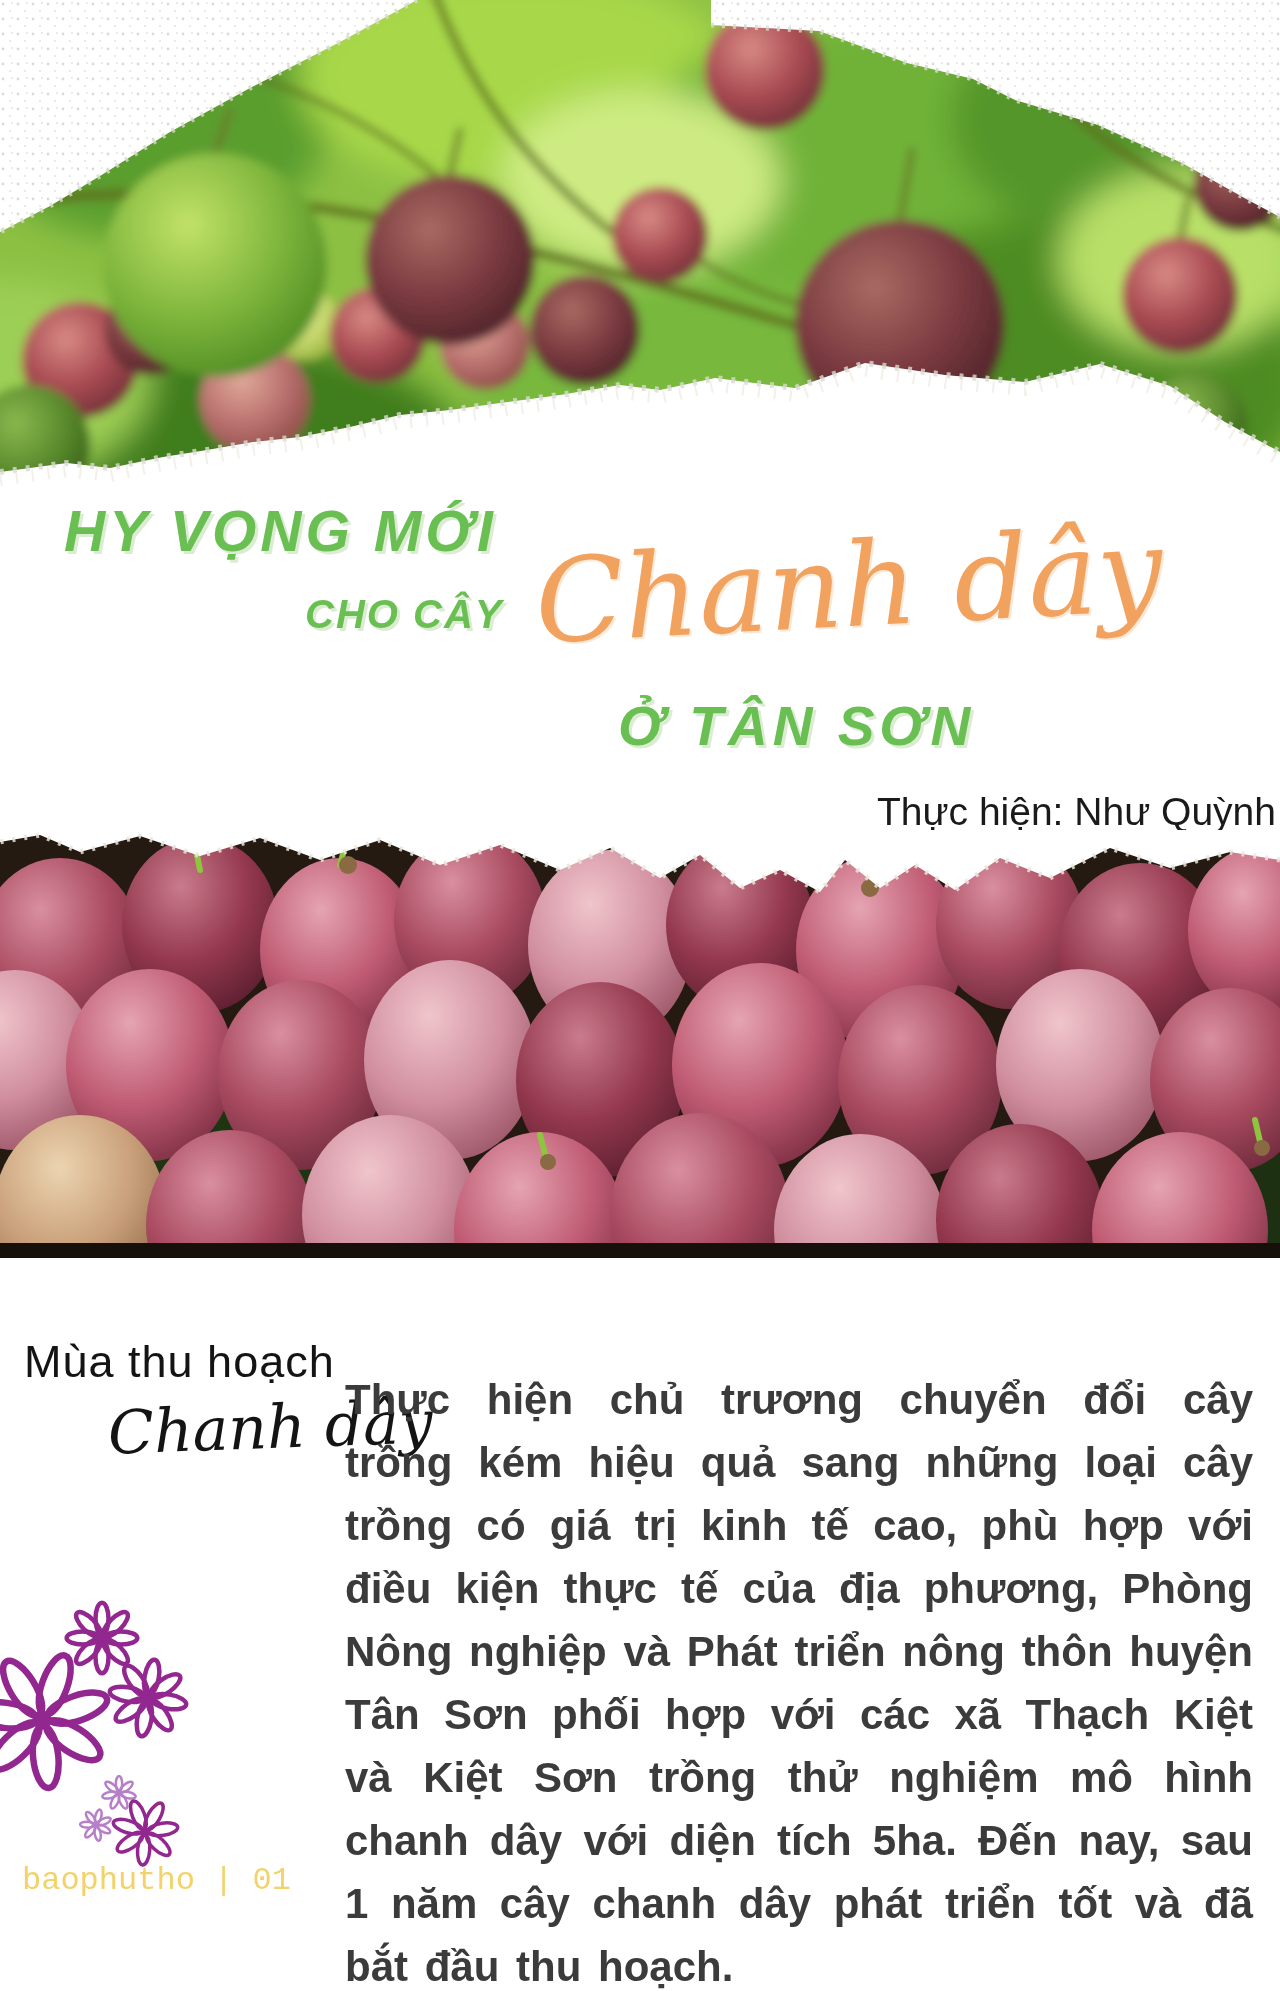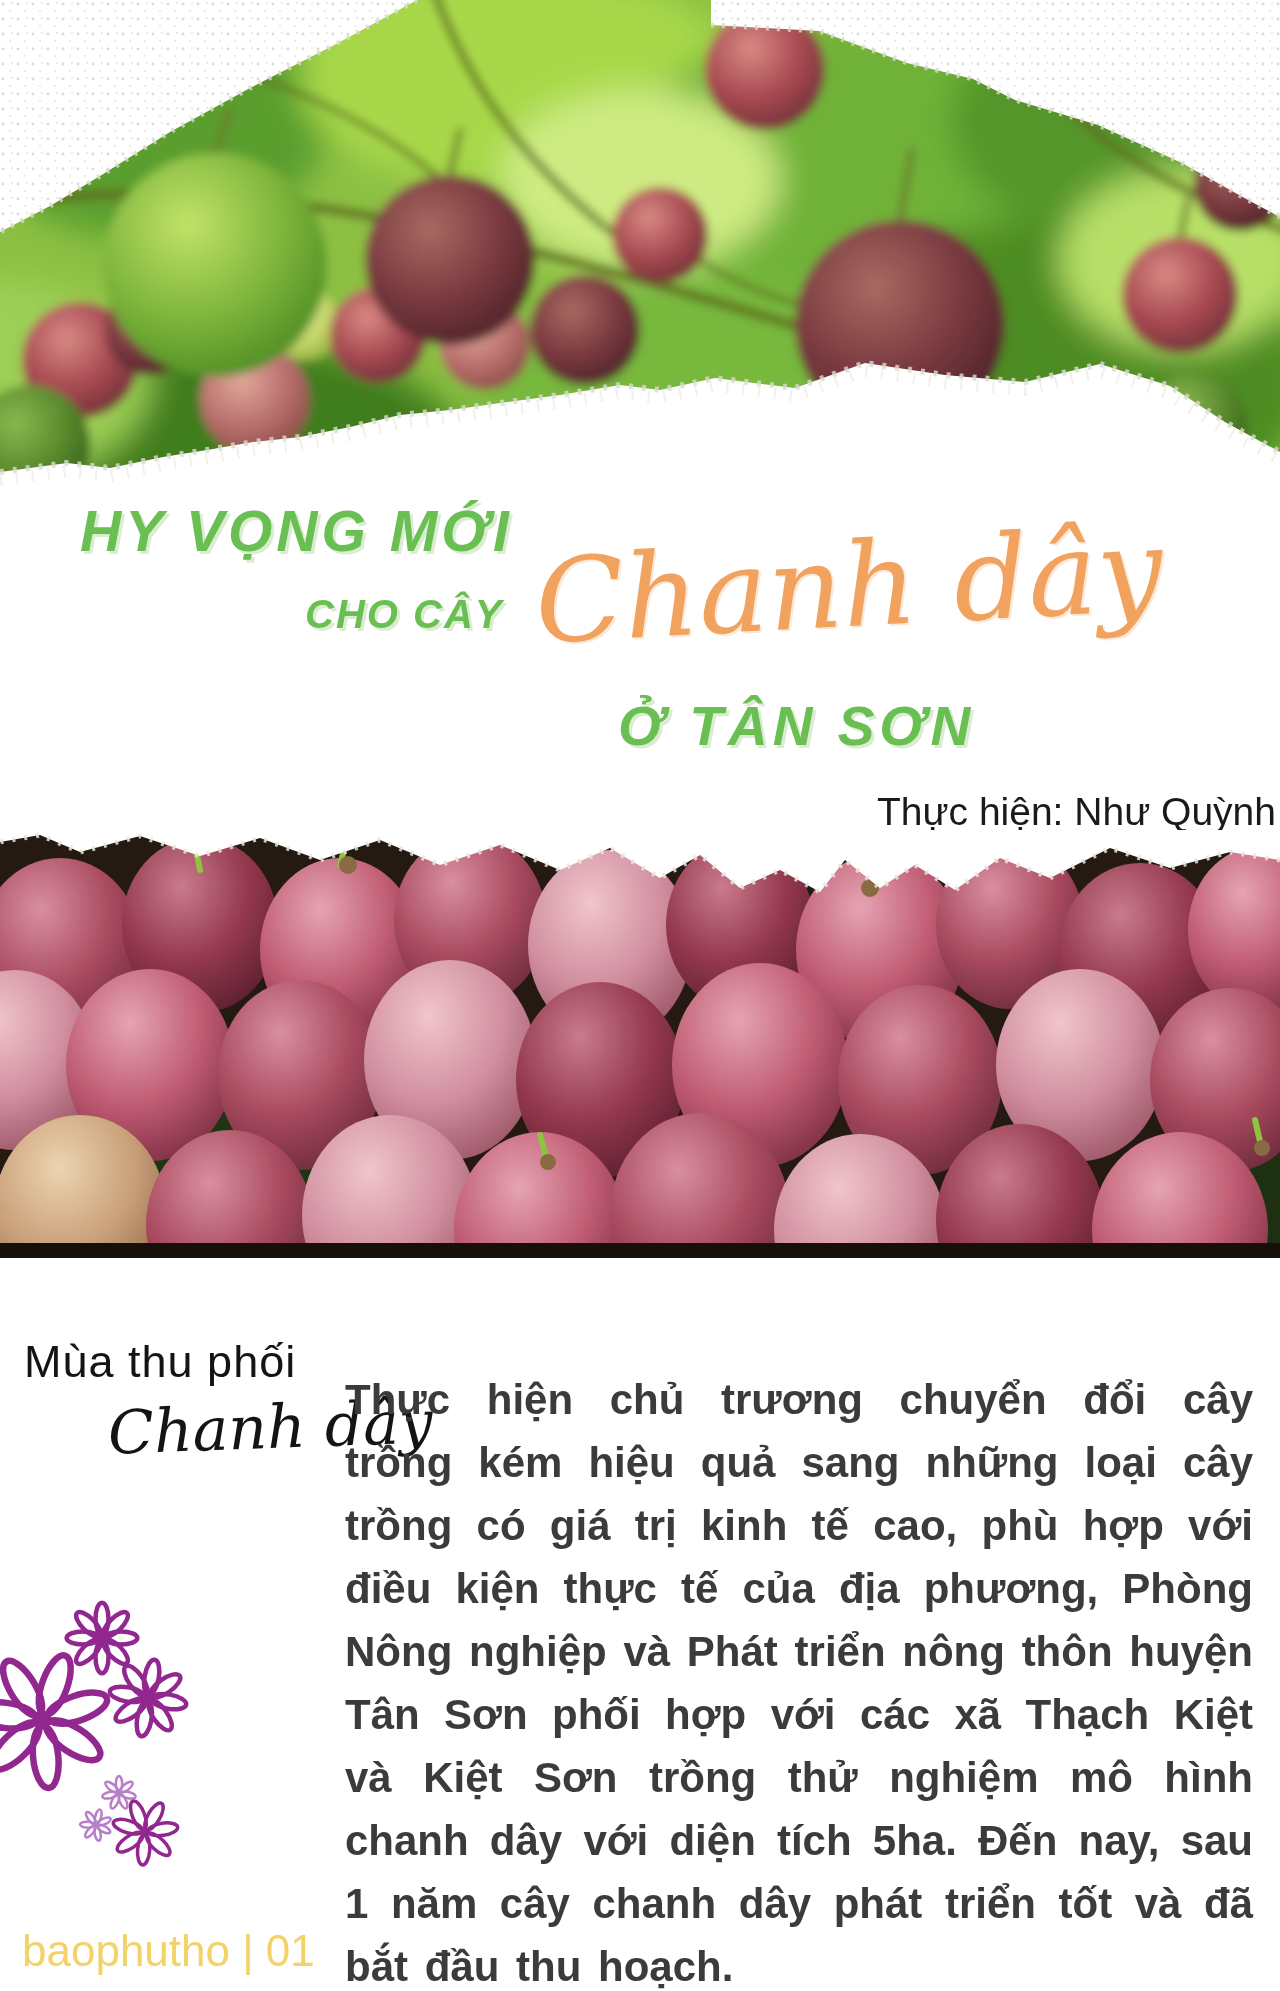--- a/index.html
+++ b/index.html
@@ -12,21 +12,21 @@
   svg{display:block;}
 
   
   .t-green{
     color:var(--green,#6abf52);
     font-family:"Liberation Sans",sans-serif;
     font-style:italic;font-weight:700;
     text-shadow:3px 3px 0 rgba(110,180,80,.25);
     white-space:nowrap;
   }
-  .title-line1{left:80px;top:498px;font-size:57px;letter-spacing:4px;}
+  .title-line1{left:64px;top:498px;font-size:57px;letter-spacing:4px;}
   .title-line2-prefix{left:305px;top:592px;font-size:40px;letter-spacing:2px;}
   .title-line3{left:618px;top:694px;font-size:55px;letter-spacing:5px;}
   .title-script{
     left:535px;top:528px;font-size:116px;line-height:1;
     color:var(--orange,#f2a25f);
     font-family:"DejaVu Serif",serif;font-style:italic;
     transform:rotate(-3deg);white-space:nowrap;
     text-shadow:2px 2px 0 rgba(242,162,95,.25);
   }
   .credit{
@@ -44,22 +44,22 @@
     font-family:"DejaVu Serif",serif;font-style:italic;
     transform:rotate(-2deg);white-space:nowrap;
   }
   .body-text{
     left:345px;top:1326px;width:908px;
     font-size:42px;line-height:63px;font-weight:700;
     color:var(--body_text,#3b3b3b);
     text-align:justify;word-spacing:5px;
   }
   .footer-label{
-    left:22px;top:1926px;font-size:44px;
-    color:var(--gold,#f2d269);font-weight:400;white-space:nowrap;
+    left:22px;top:1862px;font-size:32px;
+    color:var(--gold,#f2d269);font-weight:400;white-space:nowrap;font-family:Liberation Mono, monospace;
   }
 </style>
 </head>
 <body>
 
 <div class="poster">
 
   <div class="abs" style="left:0;top:0;">
     <svg width="1280" height="600" viewBox="0 0 1280 600">
       <defs>
@@ -265,21 +265,21 @@
 
       <rect x="0" y="413" width="1280" height="15" fill="#17100a"></rect>
 
       <g>
         <polygon fill="#ffffff" points="0,0 1280,0 1280,30 1230,22 1170,38 1110,18 1050,48 1000,28 955,60 915,35 880,58 845,30 820,62 780,40 740,58 700,25 660,48 610,18 560,40 500,15 440,35 380,10 320,30 260,8 200,26 140,6 80,22 40,5 0,12"></polygon>
         <polyline points="1280,30 1230,22 1170,38 1110,18 1050,48 1000,28 955,60 915,35 880,58 845,30 820,62 780,40 740,58 700,25 660,48 610,18 560,40 500,15 440,35 380,10 320,30 260,8 200,26 140,6 80,22 40,5 0,12" fill="none" stroke="#e7e5da" stroke-width="5" stroke-dasharray="3 9" opacity="0.85"></polyline>
       </g>
     </svg>
   </div>
 
-  <div class="abs sec-head1">Mùa thu phối</div>
+  <div class="abs sec-head1">Mùa thu hoạch</div>
   <div class="abs sec-head2">Chanh dây</div>
 
   <p class="abs body-text">Thực hiện chủ trương chuyển đổi cây trồng kém hiệu quả sang những loại cây trồng có giá trị kinh tế cao, phù hợp với điều kiện thực tế của địa phương, Phòng Nông nghiệp và Phát triển nông thôn huyện Tân Sơn phối hợp với các xã Thạch Kiệt và Kiệt Sơn trồng thử nghiệm mô hình chanh dây với diện tích 5ha. Đến nay, sau 1 năm cây chanh dây phát triển tốt và đã bắt đầu thu hoạch.</p>
 
   <div class="abs" style="left:0;top:1580px;">
     <svg width="200" height="300" viewBox="0 0 200 300">
       <g transform="translate(102,58) rotate(0)">
           <ellipse cx="0" cy="-19.22" rx="6.51" ry="16.12" fill="none" stroke="#92278f" stroke-width="4.5" transform="rotate(0)"></ellipse>
           <ellipse cx="0" cy="-19.22" rx="6.51" ry="16.12" fill="none" stroke="#92278f" stroke-width="4.5" transform="rotate(45)"></ellipse>
           <ellipse cx="0" cy="-19.22" rx="6.51" ry="16.12" fill="none" stroke="#92278f" stroke-width="4.5" transform="rotate(90)"></ellipse>

